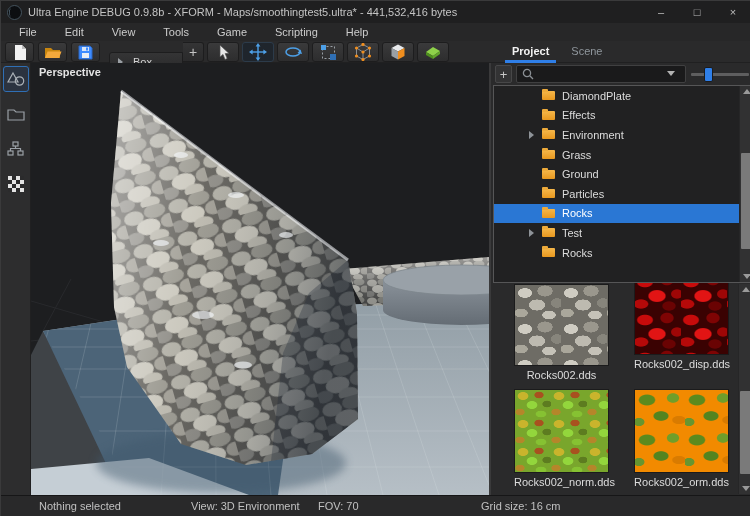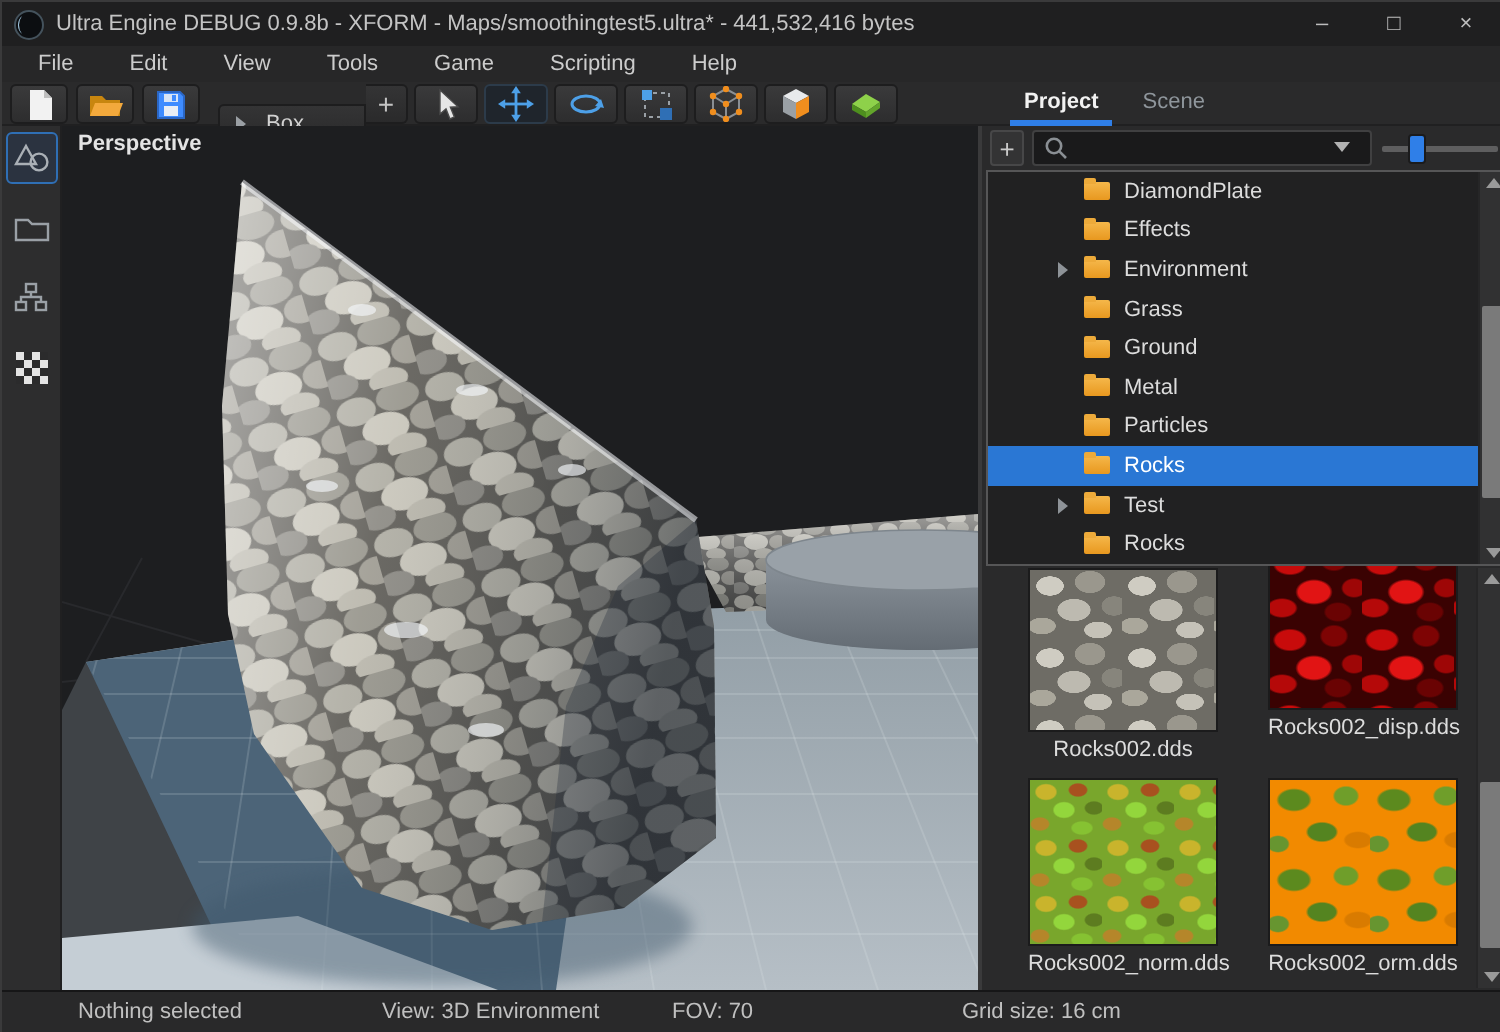--- a/index.html
+++ b/index.html
@@ -428,24 +428,20 @@
         <div class="titem">
           <span class="fold"></span>
           <span class="tlab">Grass</span>
         </div>
         <div class="titem">
           <span class="fold"></span>
           <span class="tlab">Ground</span>
         </div>
         <div class="titem">
           <span class="fold"></span>
-          <span class="tlab">Metal</span>
-        </div>
-        <div class="titem">
-          <span class="fold"></span>
           <span class="tlab">Particles</span>
         </div>
         <div class="titem sel">
           <span class="fold"></span>
           <span class="tlab">Rocks</span>
         </div>
         <div class="titem">
           <span class="texp"></span>
           <span class="fold"></span>
           <span class="tlab">Test</span>
@@ -465,17 +461,17 @@
             </div>
         </div>
       </div>
 
     </div>
   </div>
 
   <div class="statusbar">
     <span style="left:10px;padding-left:28px;">Nothing selected</span>
     <span style="left:190px;">View: 3D Environment</span>
-    <span style="left:335px;text-align:right;">FOV: 70</span>
+    <span style="left:317px;text-align:right;">FOV: 70</span>
     <span style="left:480px;">Grid size: 16 cm</span>
   </div>
 
 </div>
 
 </body></html>

